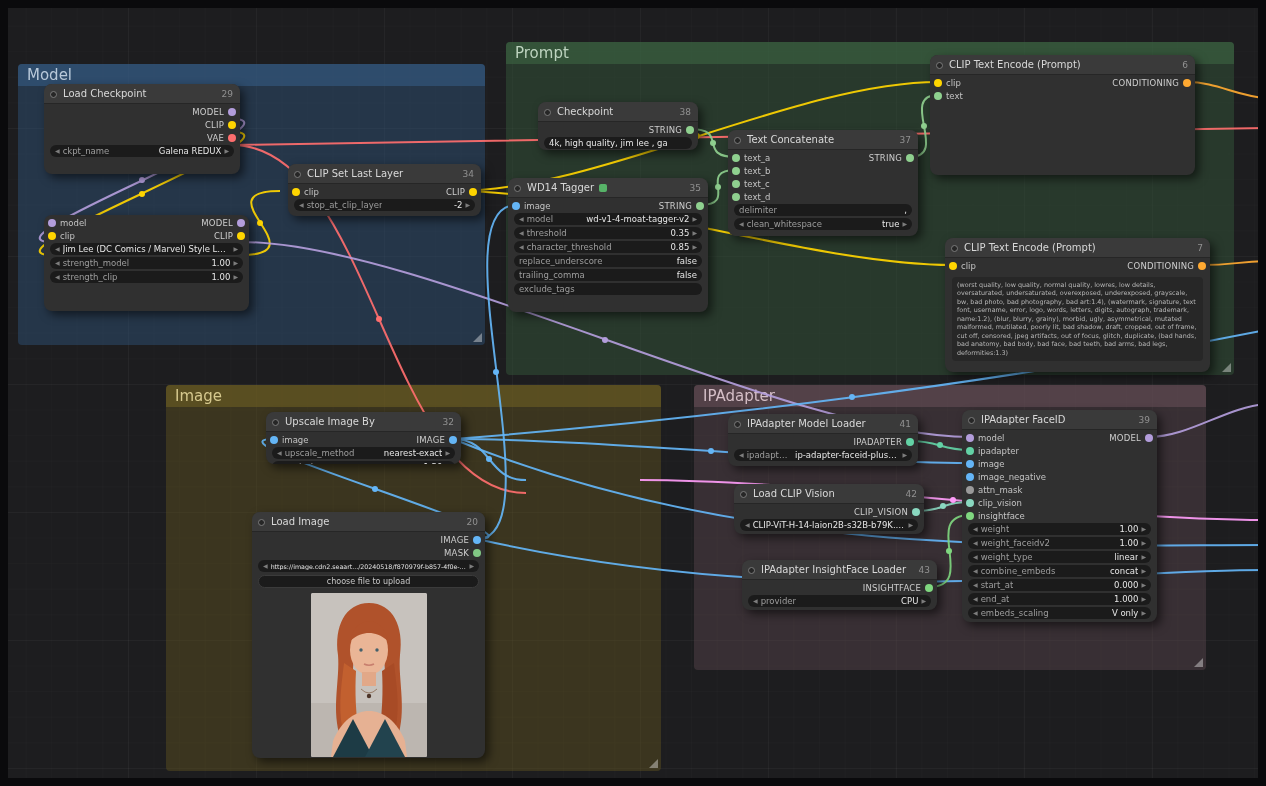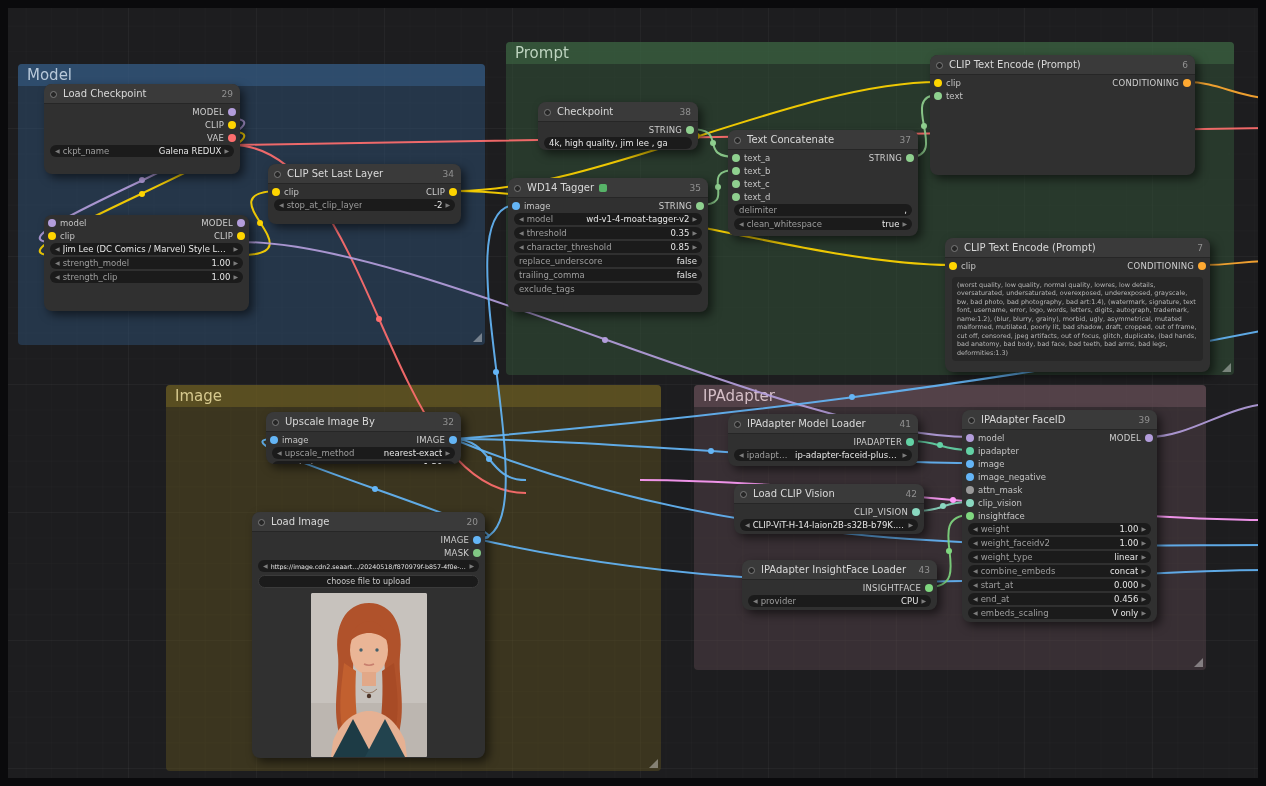--- a/index.html
+++ b/index.html
@@ -189,21 +189,21 @@
         <span class="ar">▶</span>
       </div>
     <div class="w">
         <span class="ar">◀</span>
         <span class="lb">strength_clip</span>
         <span class="vl">1.00</span>
         <span class="ar">▶</span>
       </div>
   </div>
 
-  <div class="node" style="left:268px;top:164px;width:193px;height:60px">
+  <div class="node" style="left:288px;top:164px;width:193px;height:52px">
     <div class="hd"><span class="cdot"></span><span>CLIP Set Last Layer</span><span class="nid">34</span></div>
     <div class="row">
         <span class="in">
           <span class="pdot c-clip"></span>
           <span>clip</span>
         </span>
         <span class="out">
           <span class="olbl">CLIP</span>
           <span class="pdot c-clip"></span>
         </span>
@@ -540,21 +540,21 @@
       </div>
     <div class="w">
         <span class="ar">◀</span>
         <span class="lb">start_at</span>
         <span class="vl">0.000</span>
         <span class="ar">▶</span>
       </div>
     <div class="w">
         <span class="ar">◀</span>
         <span class="lb">end_at</span>
-        <span class="vl">0.456</span>
+        <span class="vl">1.000</span>
         <span class="ar">▶</span>
       </div>
     <div class="w">
         <span class="ar">◀</span>
         <span class="lb">embeds_scaling</span>
         <span class="vl">V only</span>
         <span class="ar">▶</span>
       </div>
   </div>
 

